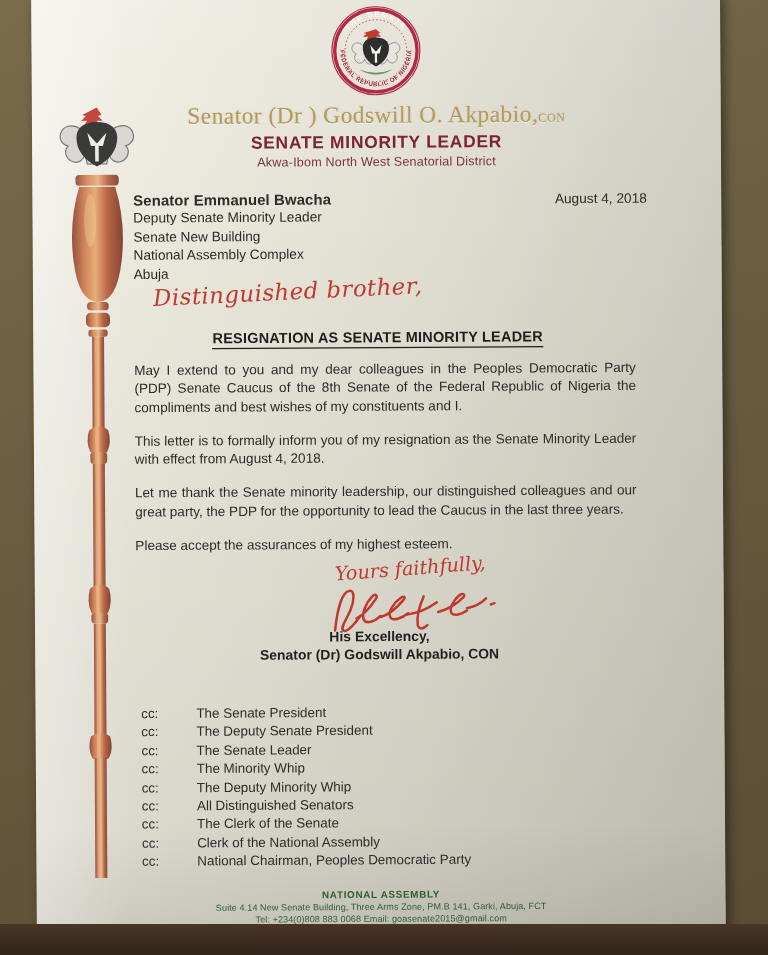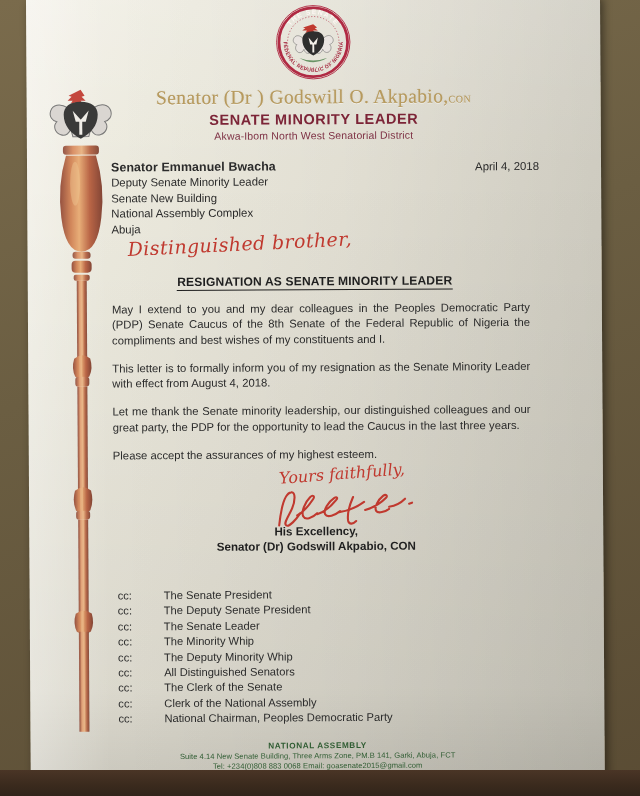--- a/index.html
+++ b/index.html
@@ -220,21 +220,21 @@
         </svg>
       </div>
 
       <div class="addr">
         <div class="n">Senator Emmanuel Bwacha</div>
         <div>Deputy Senate Minority Leader</div>
         <div>Senate New Building</div>
         <div>National Assembly Complex</div>
         <div>Abuja</div>
       </div>
-      <div class="date">April 4, 2018</div>
+      <div class="date">August 4, 2018</div>
 
       <div class="salutation">Distinguished brother,</div>
 
       <div class="subject">
         <span>RESIGNATION AS SENATE MINORITY LEADER</span>
       </div>
 
       <div class="body">
         <p>May I extend to you and my dear colleagues in the Peoples Democratic Party (PDP) Senate Caucus of the 8th Senate of the Federal Republic of Nigeria the compliments and best wishes of my constituents and I.</p>
         <p>This letter is to formally inform you of my resignation as the Senate Minority Leader with effect from August 4, 2018.</p>

